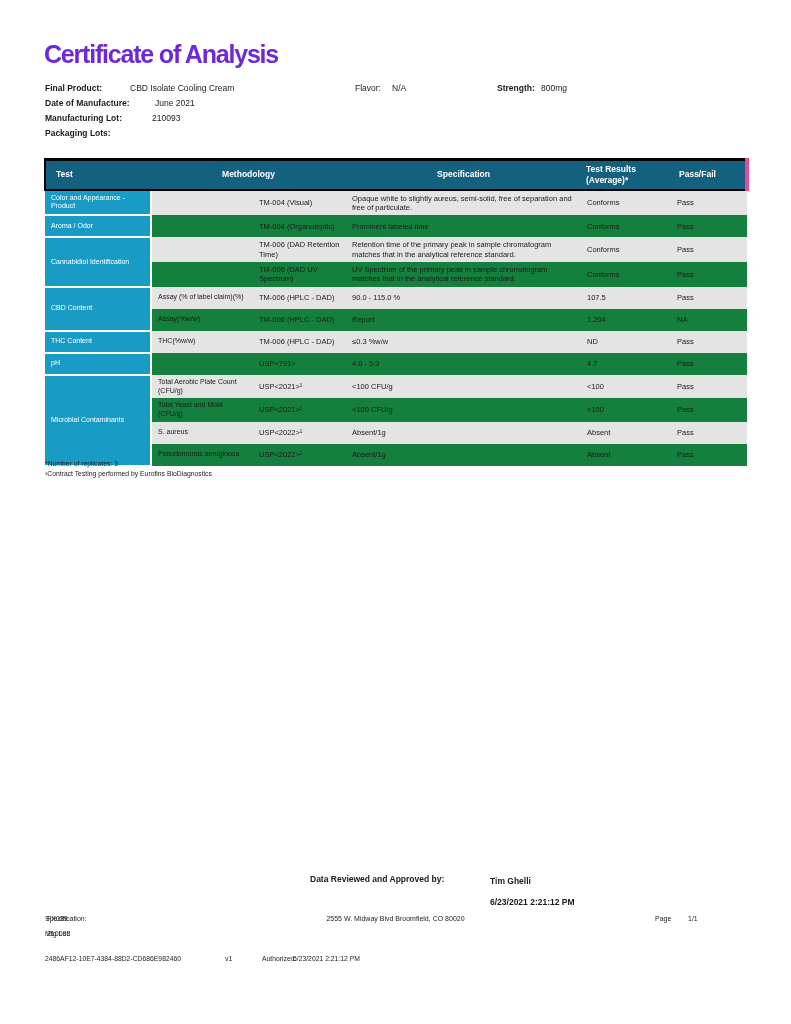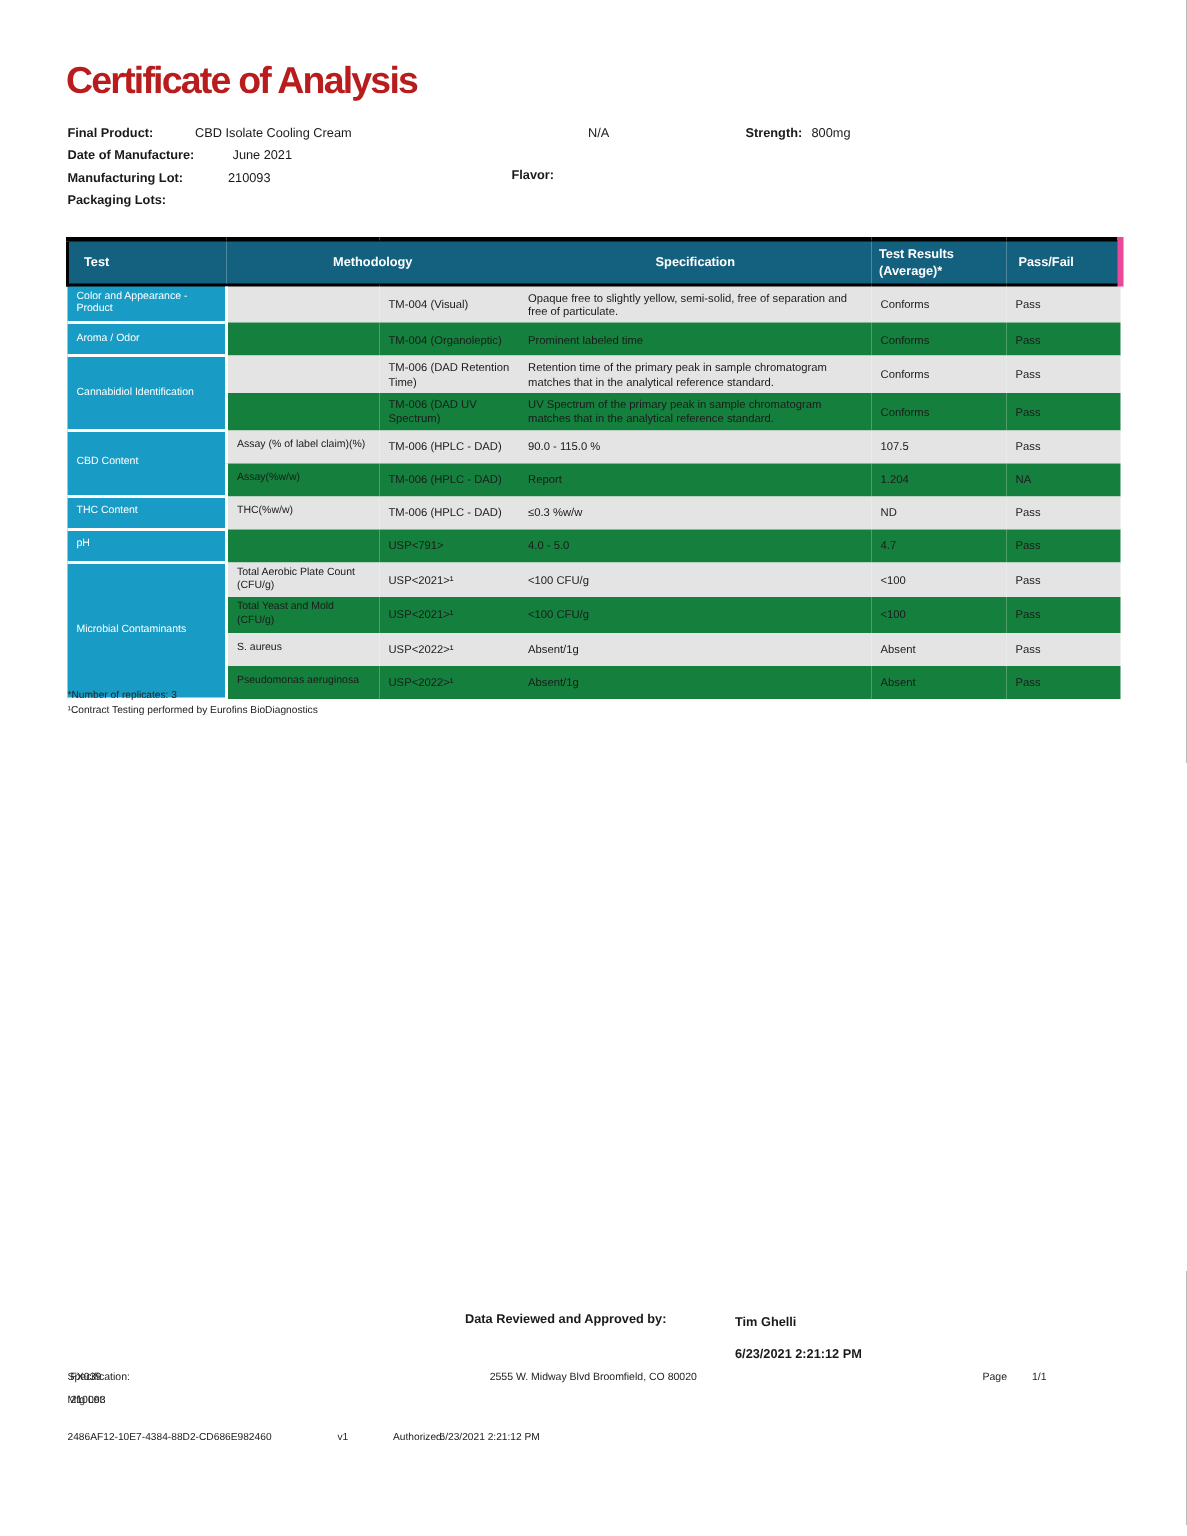--- a/index.html
+++ b/index.html
@@ -5,31 +5,31 @@
   * { margin:0; padding:0; box-sizing:border-box; }
   html,body { background:#888; }
   .page {
     position:relative; width:791px; height:1024px; margin:0 auto;
     background:#ffffff; font-family:"Liberation Sans", sans-serif; color:#1a1a1a;
     overflow:hidden;
   }
   
   .title {
     position:absolute; left:44px; top:40px;
-    font-size:25px; font-weight:bold; letter-spacing:-1.2px; color:#b91c1c;
+    font-size:25px; font-weight:bold; letter-spacing:-1.2px; color:#6d28d9;
   }
   
   .meta { position:absolute; left:45px; top:81px; width:720px; font-size:8.5px; }
   .meta-row { position:relative; height:15px; line-height:15px; }
   .lbl { font-weight:bold; display:inline-block; }
   .w-fp  { width:85px; }
   .w-dm  { width:110px; }
   .w-ml  { width:107px; }
   .abs { position:absolute; top:0; }
-  .flavor-lbl   { left:296px; font-weight:bold;margin-top:28px; }
+  .flavor-lbl   { left:310px; font-weight:normal; }
   .flavor-val   { left:347px; }
   .strength-lbl { left:452px; font-weight:bold; }
   .strength-val { left:496px; }
   
   table.coa {
     position:absolute; left:44px; top:158px; width:702px;
     border-collapse:collapse; table-layout:fixed;
     font-size:7.5px; line-height:1.25;
   }
   table.coa th {
@@ -116,21 +116,21 @@
         <th>Specification</th>
         <th class="th-result">Test Results (Average)*</th>
         <th class="th-passfail">Pass/Fail</th>
       </tr>
     </thead>
     <tbody>
         <tr class="row-gray">
           <td class="test-cell" rowspan="1">Color and Appearance - Product</td>
           <td class="param-cell"></td>
           <td class="method-cell">TM-004 (Visual)</td>
-          <td class="spec-cell">Opaque free to slightly yellow, semi-solid, free of separation and free of particulate.</td>
+          <td class="spec-cell">Opaque white to slightly aureus, semi-solid, free of separation and free of particulate.</td>
           <td class="result-cell">Conforms</td>
           <td class="passfail-cell">Pass</td>
         </tr>
         <tr class="row-white">
           <td class="test-cell" rowspan="1">Aroma / Odor</td>
           <td class="param-cell"></td>
           <td class="method-cell">TM-004 (Organoleptic)</td>
           <td class="spec-cell">Prominent labeled time</td>
           <td class="result-cell">Conforms</td>
           <td class="passfail-cell">Pass</td>

